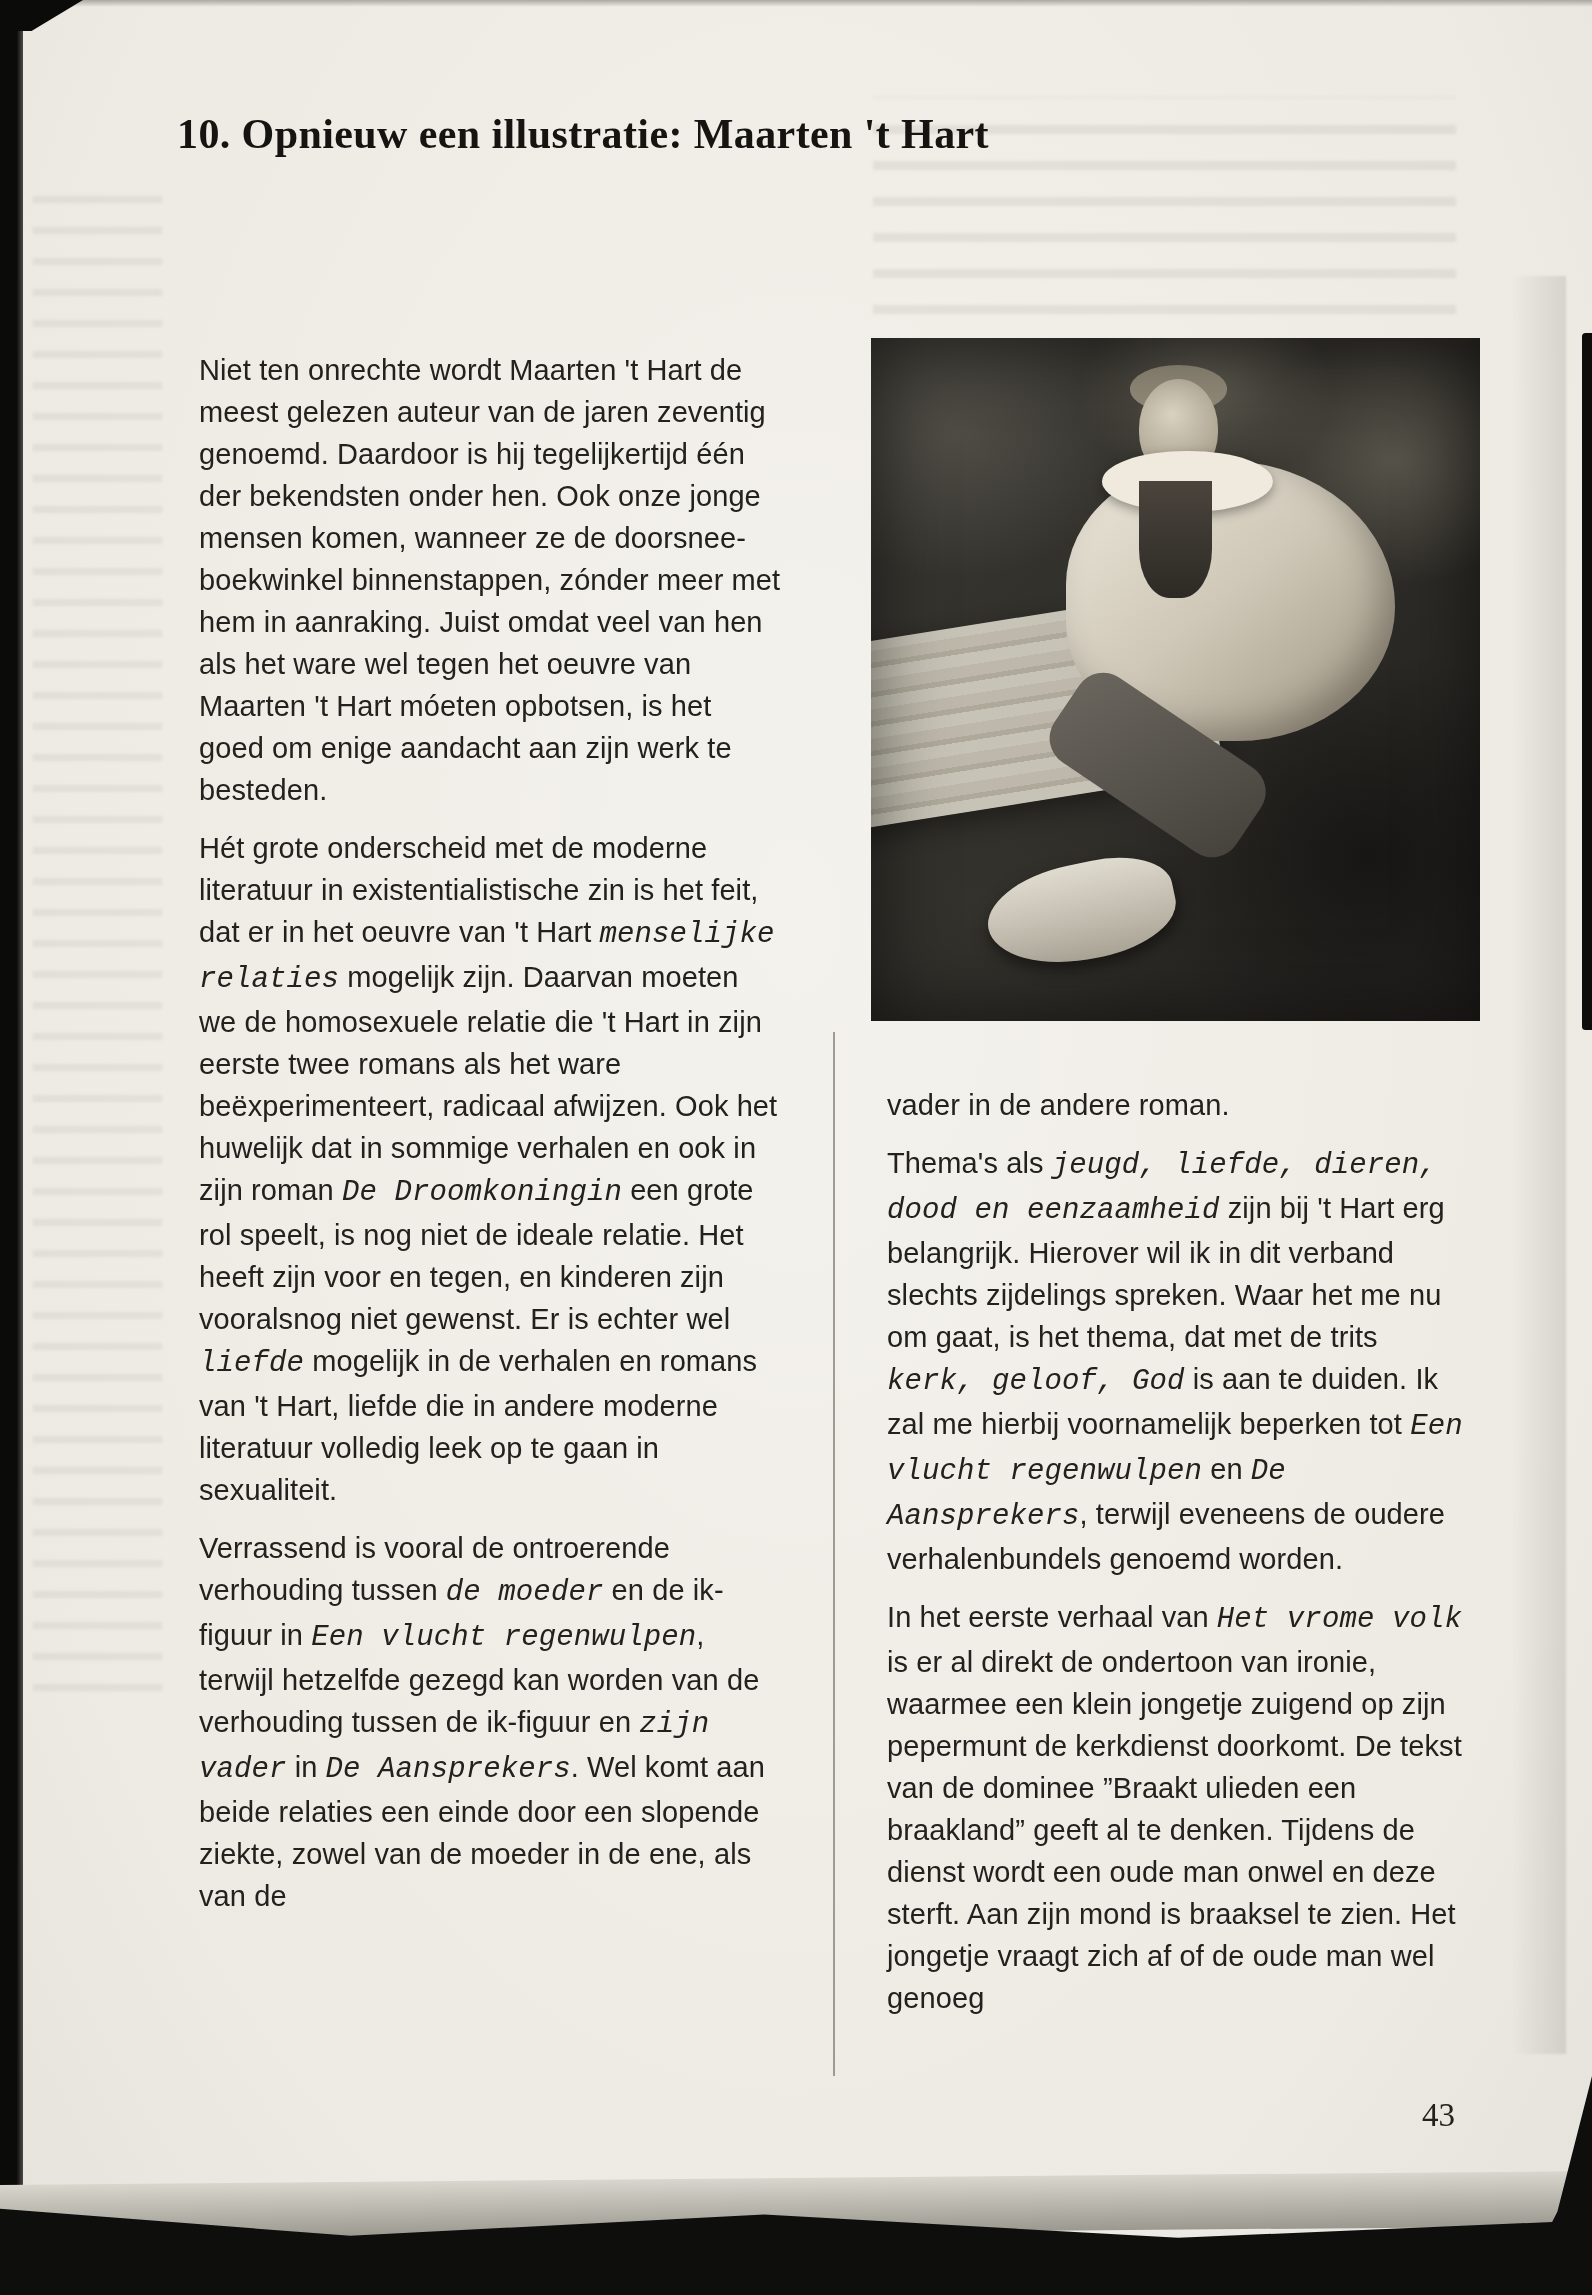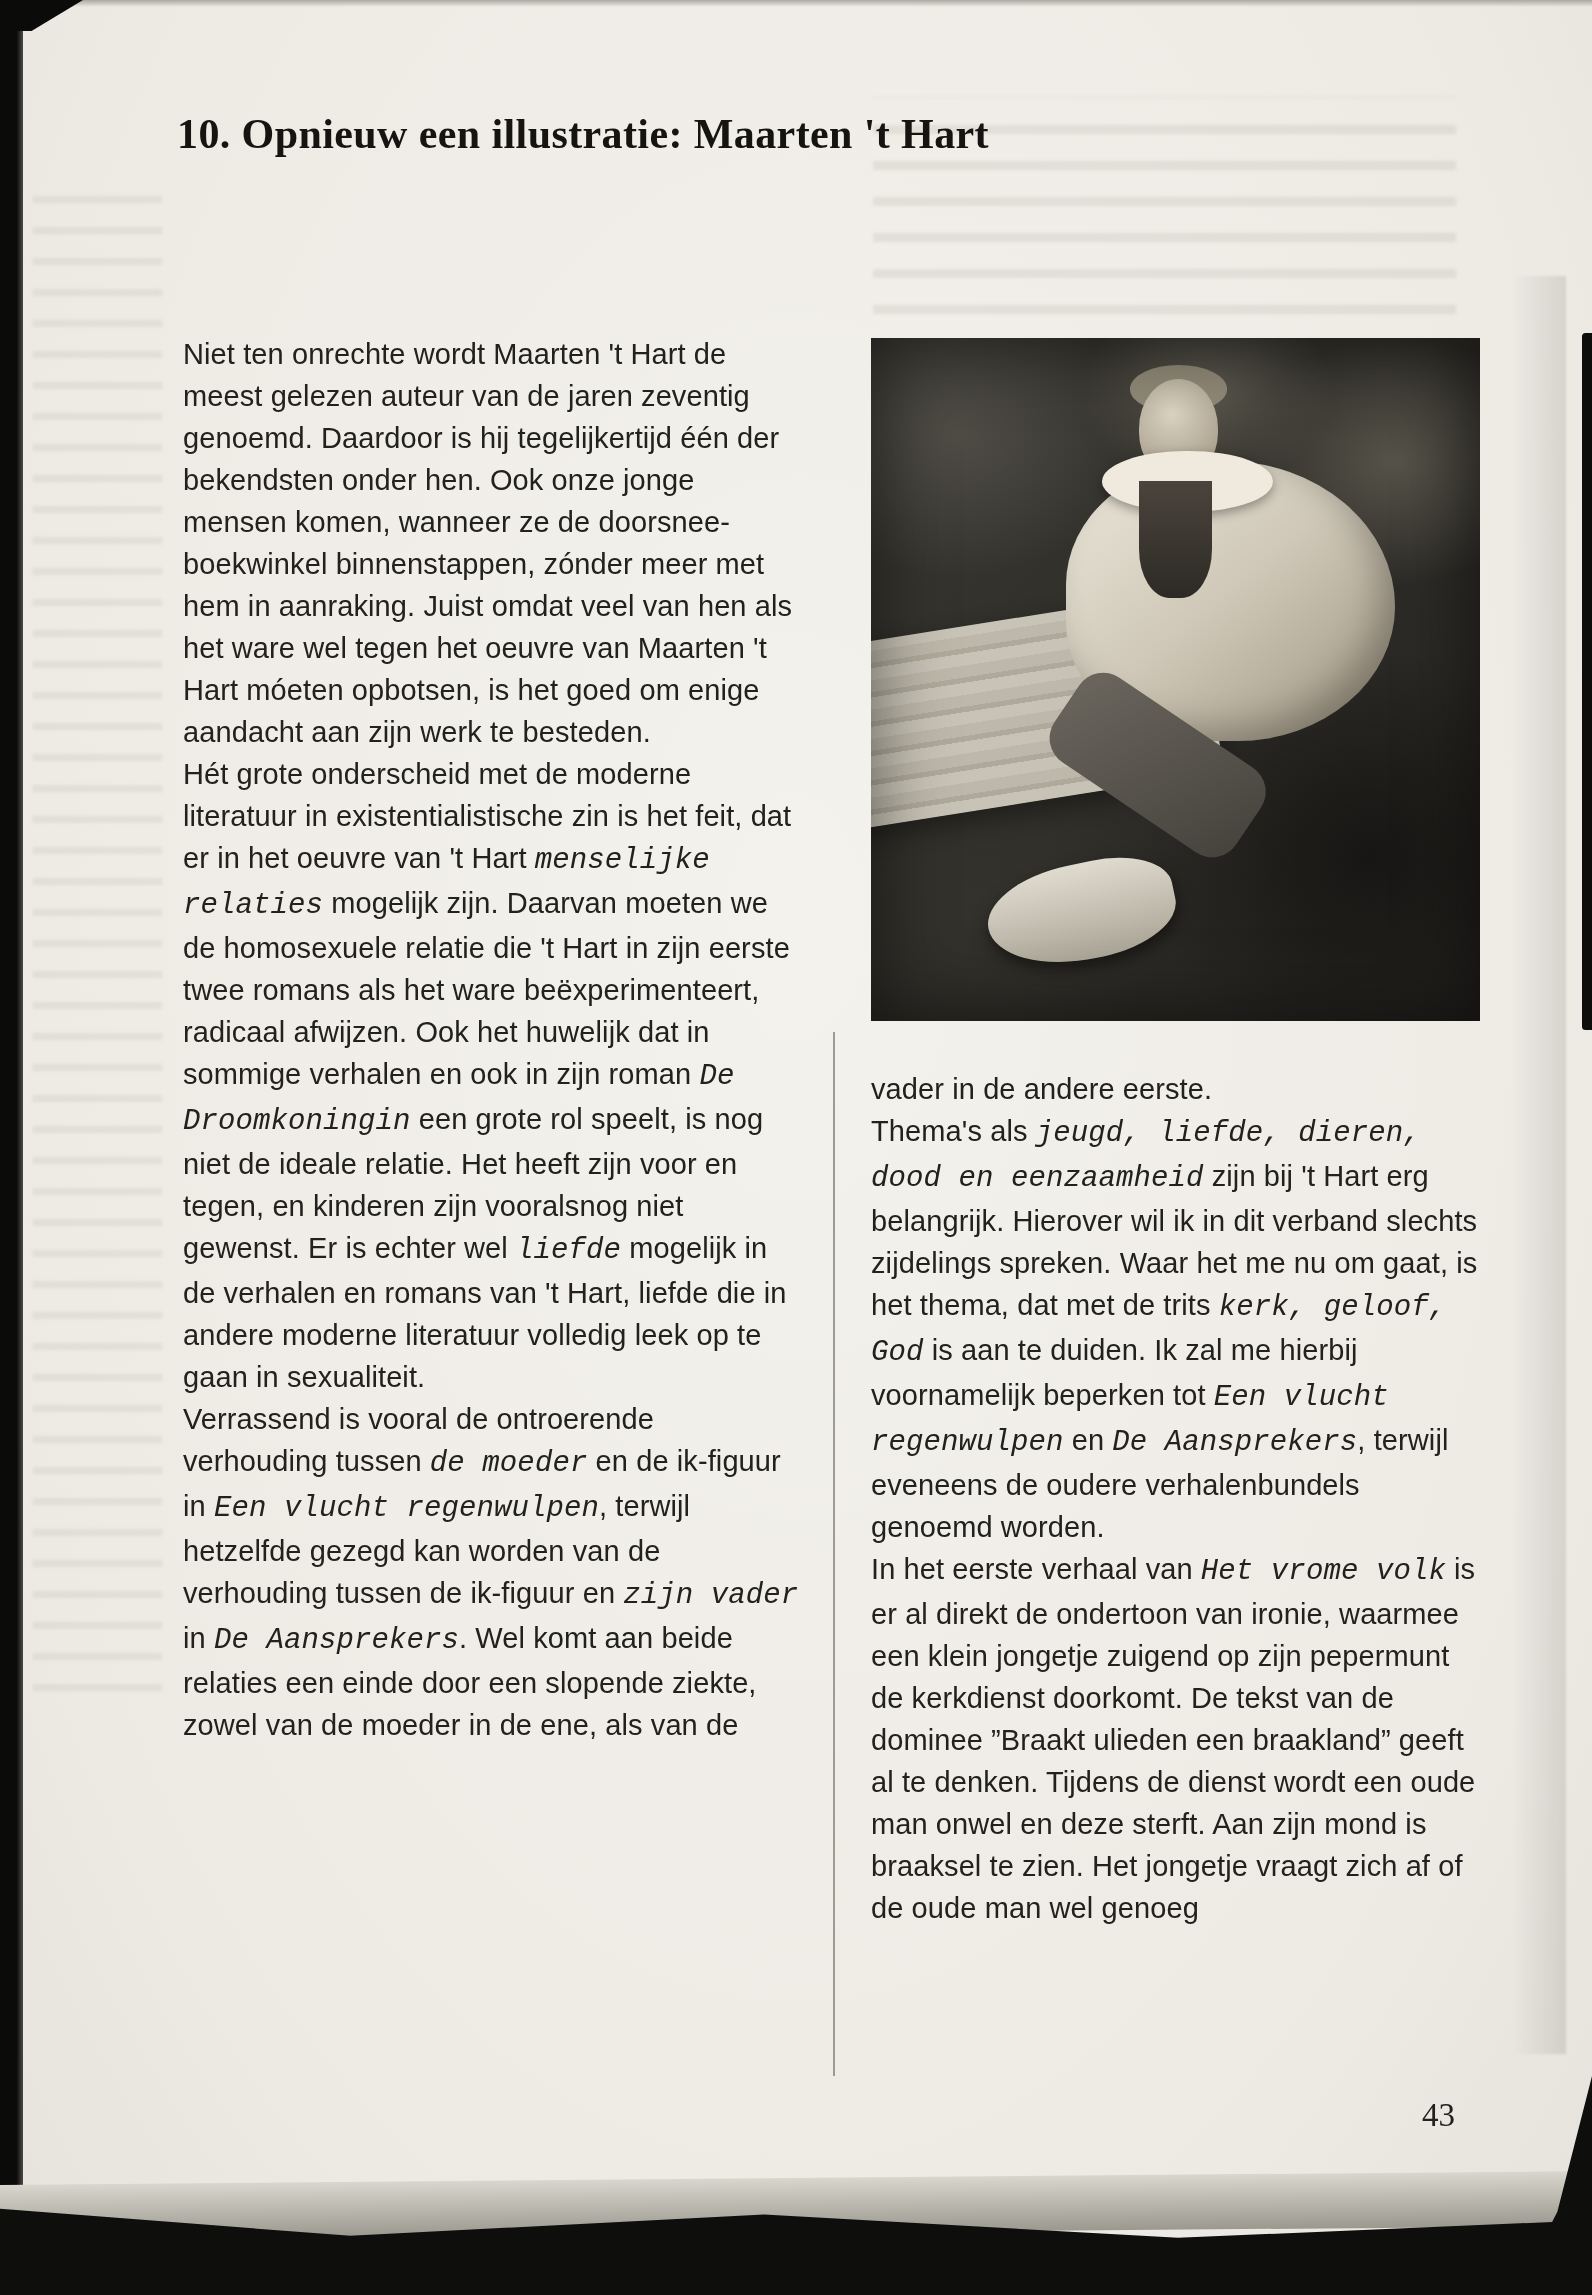--- a/index.html
+++ b/index.html
@@ -77,21 +77,21 @@
     line-height: 1.15;
     letter-spacing: 0.4px;
     color: #161411;
   }
   .col {
     font-size: 29px;
     line-height: 42px;
     color: #23211e;
     letter-spacing: 0.1px;
   }
-  .col p { margin: 0; }
+  .col p { margin: 16px; }
   .col em { font-style: italic; font-family: Liberation Mono, monospace; }
   .col-left  { left: 183px;  top: 333px;  width: 616px; }
   .col-right { left: 871px; top: 1068px; width: 609px; }
   .col-rule {
     left: 833px; top: 1032px; width: 1.7px; height: 1044px;
     background: #8f8c84;
     opacity: .85;
   }
   .page-number {
     left: 1422px; top: 2097px;
@@ -194,21 +194,21 @@
 
 <div class="abs col col-left">
   <p><span>Niet ten onrechte wordt Maarten 't Hart de meest gelezen auteur van de jaren zeventig genoemd. Daardoor is hij tegelijkertijd één der bekendsten onder hen. Ook onze jonge mensen komen, wanneer ze de doorsnee-boekwinkel binnenstappen, zónder meer met hem in aanraking. Juist omdat veel van hen als het ware wel tegen het oeuvre van Maarten 't Hart móeten opbotsen, is het goed om enige aandacht aan zijn werk te besteden.</span></p>
   <p><span>Hét grote onderscheid met de moderne literatuur in existentialistische zin is het feit, dat er in het oeuvre van 't Hart </span><em>menselijke relaties</em><span> mogelijk zijn. Daarvan moeten we de homosexuele relatie die 't Hart in zijn eerste twee romans als het ware beëxperimenteert, radicaal afwijzen. Ook het huwelijk dat in sommige verhalen en ook in zijn roman </span><em>De Droomkoningin</em><span> een grote rol speelt, is nog niet de ideale relatie. Het heeft zijn voor en tegen, en kinderen zijn vooralsnog niet gewenst. Er is echter wel </span><em>liefde</em><span> mogelijk in de verhalen en romans van 't Hart, liefde die in andere moderne literatuur volledig leek op te gaan in sexualiteit.</span></p>
   <p><span>Verrassend is vooral de ontroerende verhouding tussen </span><em>de moeder</em><span> en de ik-figuur in </span><em>Een vlucht regenwulpen</em><span>, terwijl hetzelfde gezegd kan worden van de verhouding tussen de ik-figuur en </span><em>zijn vader</em><span> in </span><em>De Aansprekers</em><span>. Wel komt aan beide relaties een einde door een slopende ziekte, zowel van de moeder in de ene, als van de</span></p>
 </div>
 
 <div class="abs col-rule"></div>
 
 <div class="abs col col-right">
-  <p><span>vader in de andere eerste.</span></p>
+  <p><span>vader in de andere roman.</span></p>
   <p><span>Thema's als </span><em>jeugd, liefde, dieren, dood en eenzaamheid</em><span> zijn bij 't Hart erg belangrijk. Hierover wil ik in dit verband slechts zijdelings spreken. Waar het me nu om gaat, is het thema, dat met de trits </span><em>kerk, geloof, God</em><span> is aan te duiden. Ik zal me hierbij voornamelijk beperken tot </span><em>Een vlucht regenwulpen</em><span> en </span><em>De Aansprekers</em><span>, terwijl eveneens de oudere verhalenbundels genoemd worden.</span></p>
   <p><span>In het eerste verhaal van </span><em>Het vrome volk</em><span> is er al direkt de ondertoon van ironie, waarmee een klein jongetje zuigend op zijn pepermunt de kerkdienst doorkomt. De tekst van de dominee ”Braakt ulieden een braakland” geeft al te denken. Tijdens de dienst wordt een oude man onwel en deze sterft. Aan zijn mond is braaksel te zien. Het jongetje vraagt zich af of de oude man wel genoeg</span></p>
 </div>
 
 <div class="abs page-number">43</div>
 
 <div class="abs edge-left"></div>
 <div class="abs edge-left-wedge"></div>
 <div class="abs edge-right-strip"></div>
 <div class="abs edge-bottom-gray"></div>

